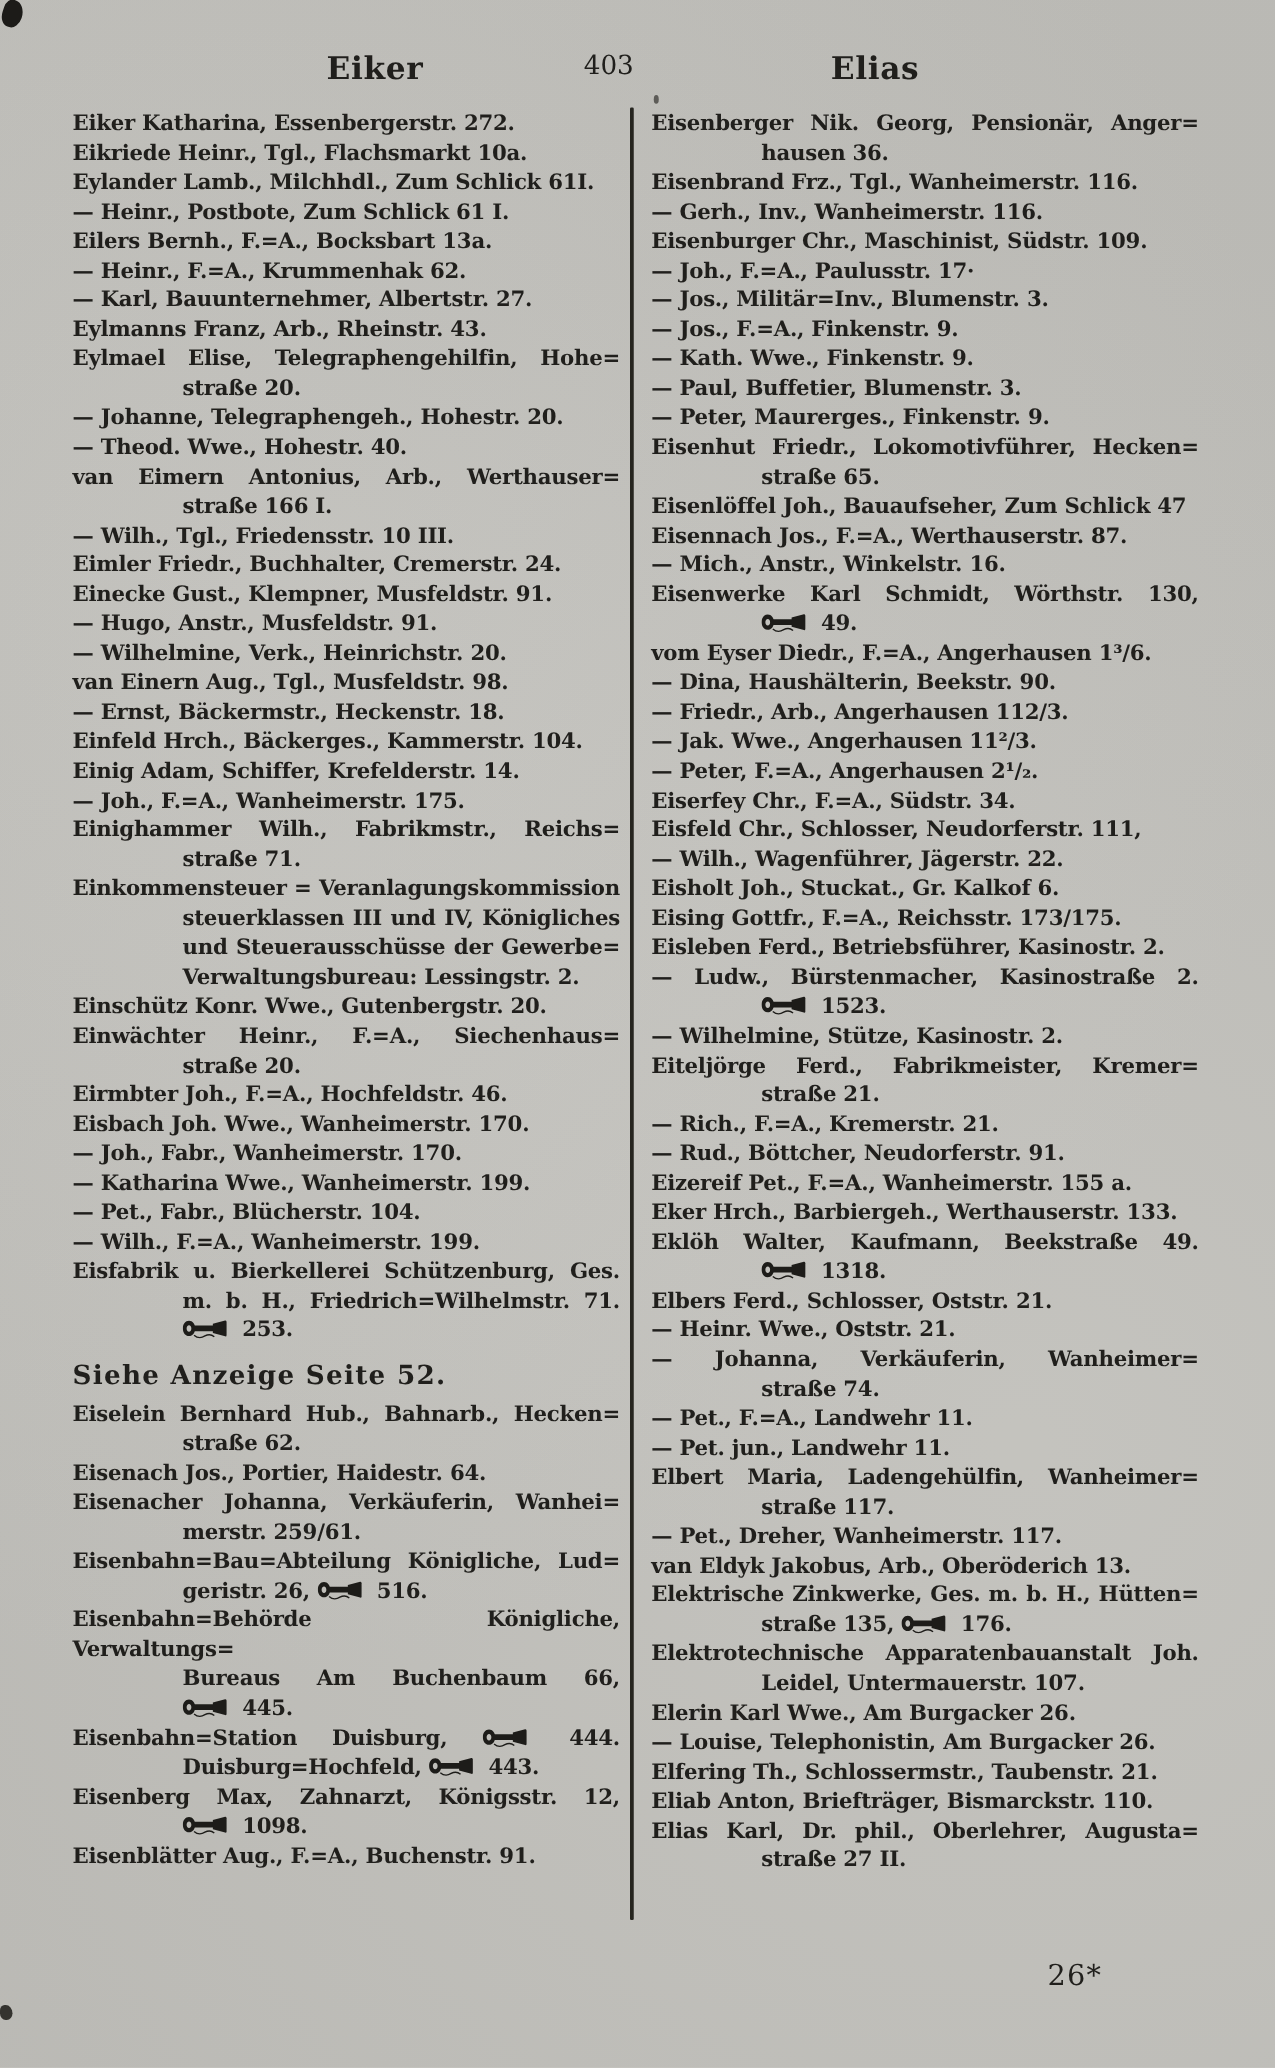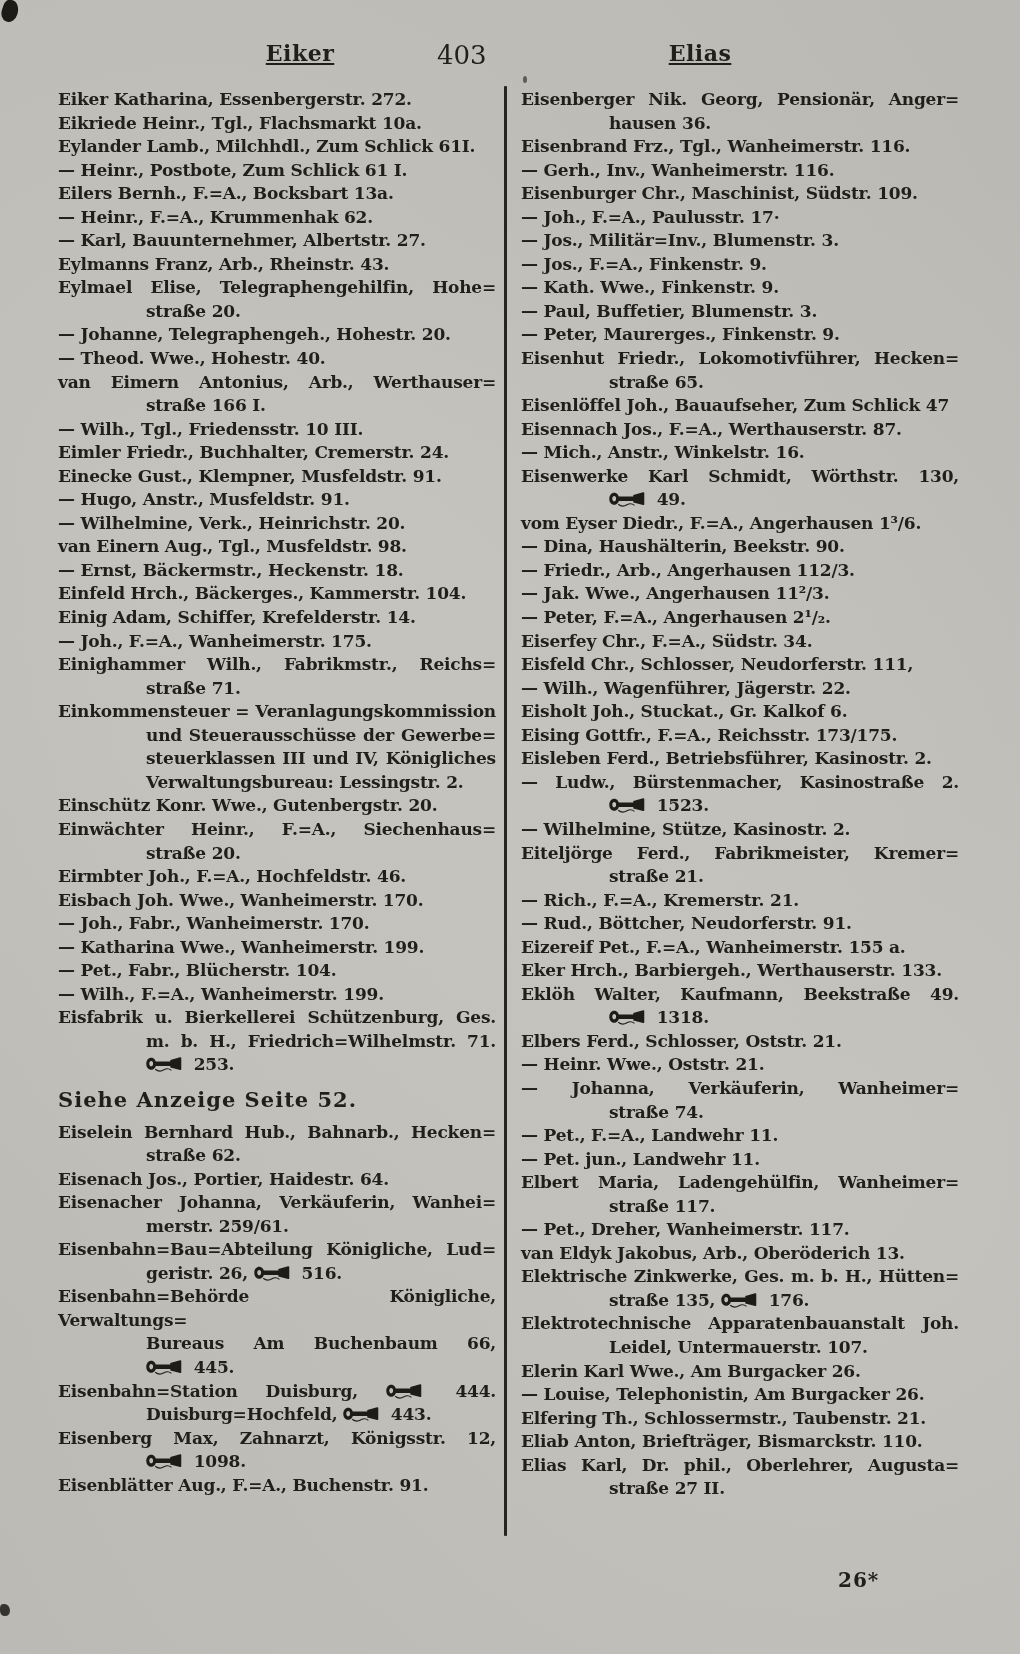--- a/index.html
+++ b/index.html
@@ -9,43 +9,43 @@
     background-image:
       radial-gradient(circle at 20% 30%, rgba(255,255,255,0.05), rgba(0,0,0,0.03) 60%),
       radial-gradient(circle at 80% 70%, rgba(255,255,255,0.04), rgba(0,0,0,0.04) 70%);
     font-family:"DejaVu Serif", serif;
     color:#201f1c;
     overflow:hidden;
   }
   .page{position:absolute;inset:0;}
   
   .hdr{position:absolute;top:40px;left:0;width:1020px;height:30px;}
-  .hdr .kw{position:absolute;font-weight:700;font-size:22px;letter-spacing:0.5px;text-align:center;text-decoration:underline;}
+  .hdr .kw{position:absolute;font-weight:700;font-size:25px;letter-spacing:0.5px;text-align:center;}
   .hdr .kw.left{left:210px;width:180px;}
   .hdr .kw.right{left:610px;width:180px;}
-  .hdr .pgnum{position:absolute;left:437px;width:100px;font-size:26px;font-weight:400;}
+  .hdr .pgnum{position:absolute;left:437px;width:100px;text-align:center;font-size:21px;font-weight:400;}
   
   .col{position:absolute;top:88px;width:438px;}
   .col.left{left:58px;}
   .col.right{left:521px;}
   .divider{position:absolute;left:504px;top:86px;width:3px;height:1450px;background:#26251f;border-radius:1px;}
   .entry{margin:0;}
   .line{
     font-size:17px;font-weight:700;line-height:23.55px;
     letter-spacing:-0.2px;white-space:normal;
   }
   .line.cont{padding-left:88px;}
   .line.j{text-align:justify;text-align-last:justify;}
   .entry.notice .line{
     font-size:21px;letter-spacing:1px;padding:11px 0 9px 0;
   }
   .tel{display:inline-block;width:37px;height:16px;vertical-align:-2px;margin-right:5px;}
   .tel svg{display:block;width:100%;height:100%;}
   
-  .sig{position:absolute;left:838px;top:1568px;font-size:20px;font-weight:700;letter-spacing:1px;text-align:center;}
+  .sig{position:absolute;left:838px;top:1568px;font-size:23px;font-weight:400;letter-spacing:1px;text-align:center;}
   
   .blot{position:absolute;background:#1c1b18;border-radius:40% 60% 50% 50%;}
   .blot.b1{left:2px;top:0;width:16px;height:22px;transform:rotate(18deg);}
   .blot.b2{left:0;top:1604px;width:10px;height:12px;opacity:.85;}
   .blot.b3{left:523px;top:76px;width:4px;height:7px;opacity:.6;border-radius:50%;}
 </style>
 </head>
 <body>
 
 <div class="page">
@@ -126,22 +126,22 @@
       </div>
       <div class="entry">
         <div class="line">— Joh., F.=A., Wanheimerstr. 175.</div>
       </div>
       <div class="entry">
         <div class="line j">Einighammer Wilh., Fabrikmstr., Reichs=</div>
         <div class="line cont">straße 71.</div>
       </div>
       <div class="entry">
         <div class="line j">Einkommensteuer = Veranlagungskommission</div>
+        <div class="line cont j">steuerklassen III und IV, Königliches</div>
         <div class="line cont j">und Steuerausschüsse der Gewerbe=</div>
-        <div class="line cont j">steuerklassen III und IV, Königliches</div>
         <div class="line cont">Verwaltungsbureau: Lessingstr. 2.</div>
       </div>
       <div class="entry">
         <div class="line">Einschütz Konr. Wwe., Gutenbergstr. 20.</div>
       </div>
       <div class="entry">
         <div class="line j">Einwächter Heinr., F.=A., Siechenhaus=</div>
         <div class="line cont">straße 20.</div>
       </div>
       <div class="entry">

